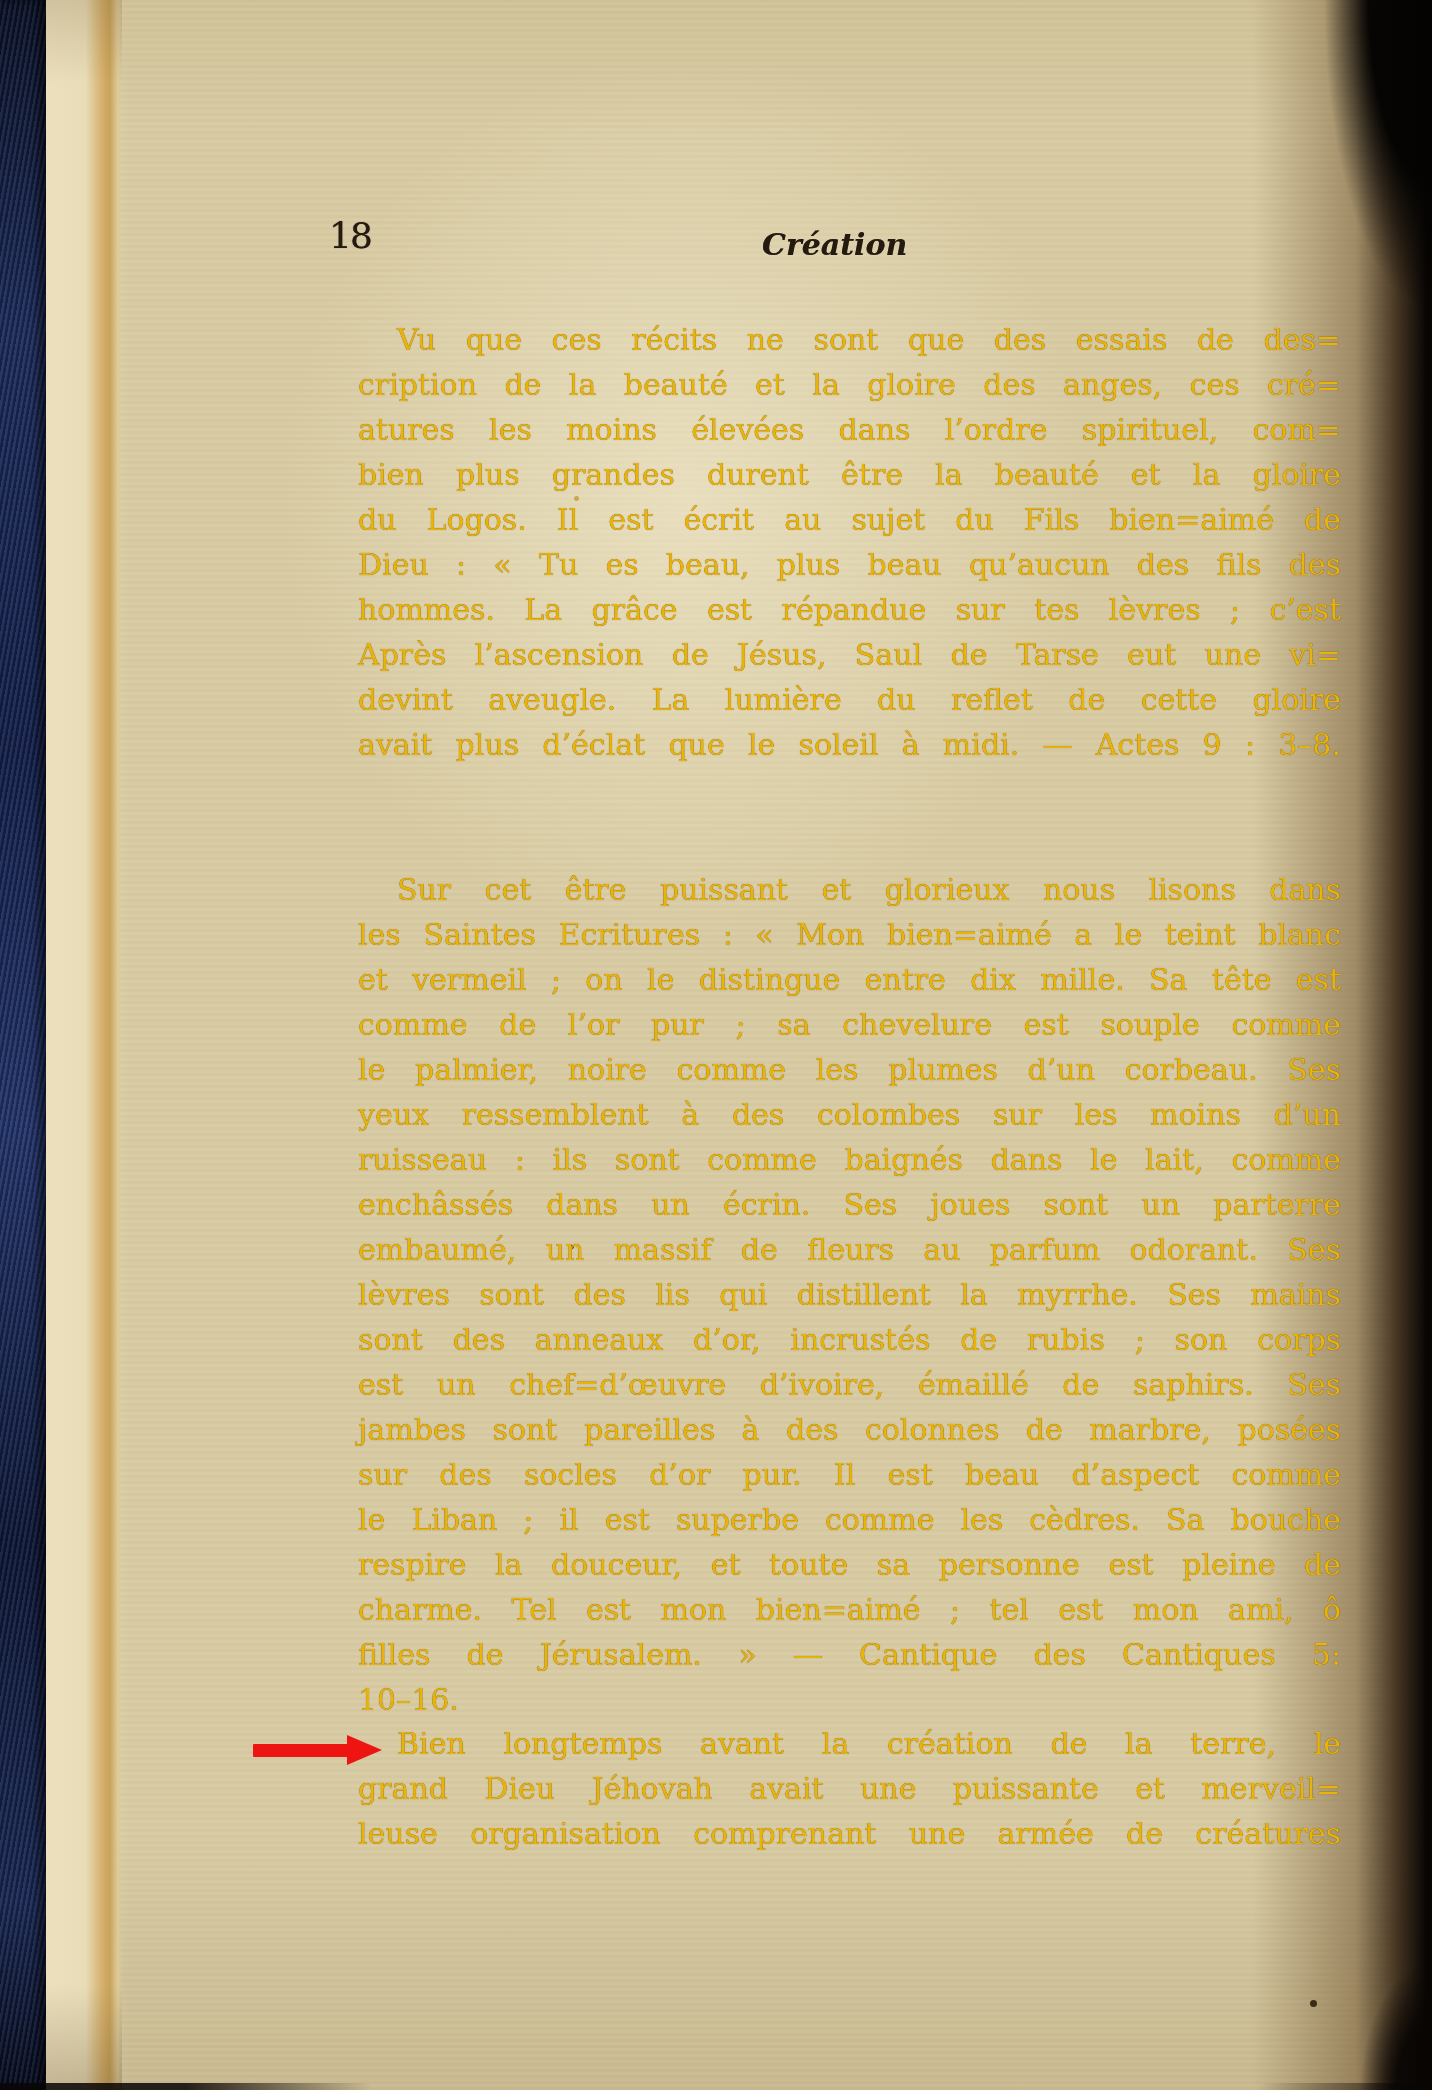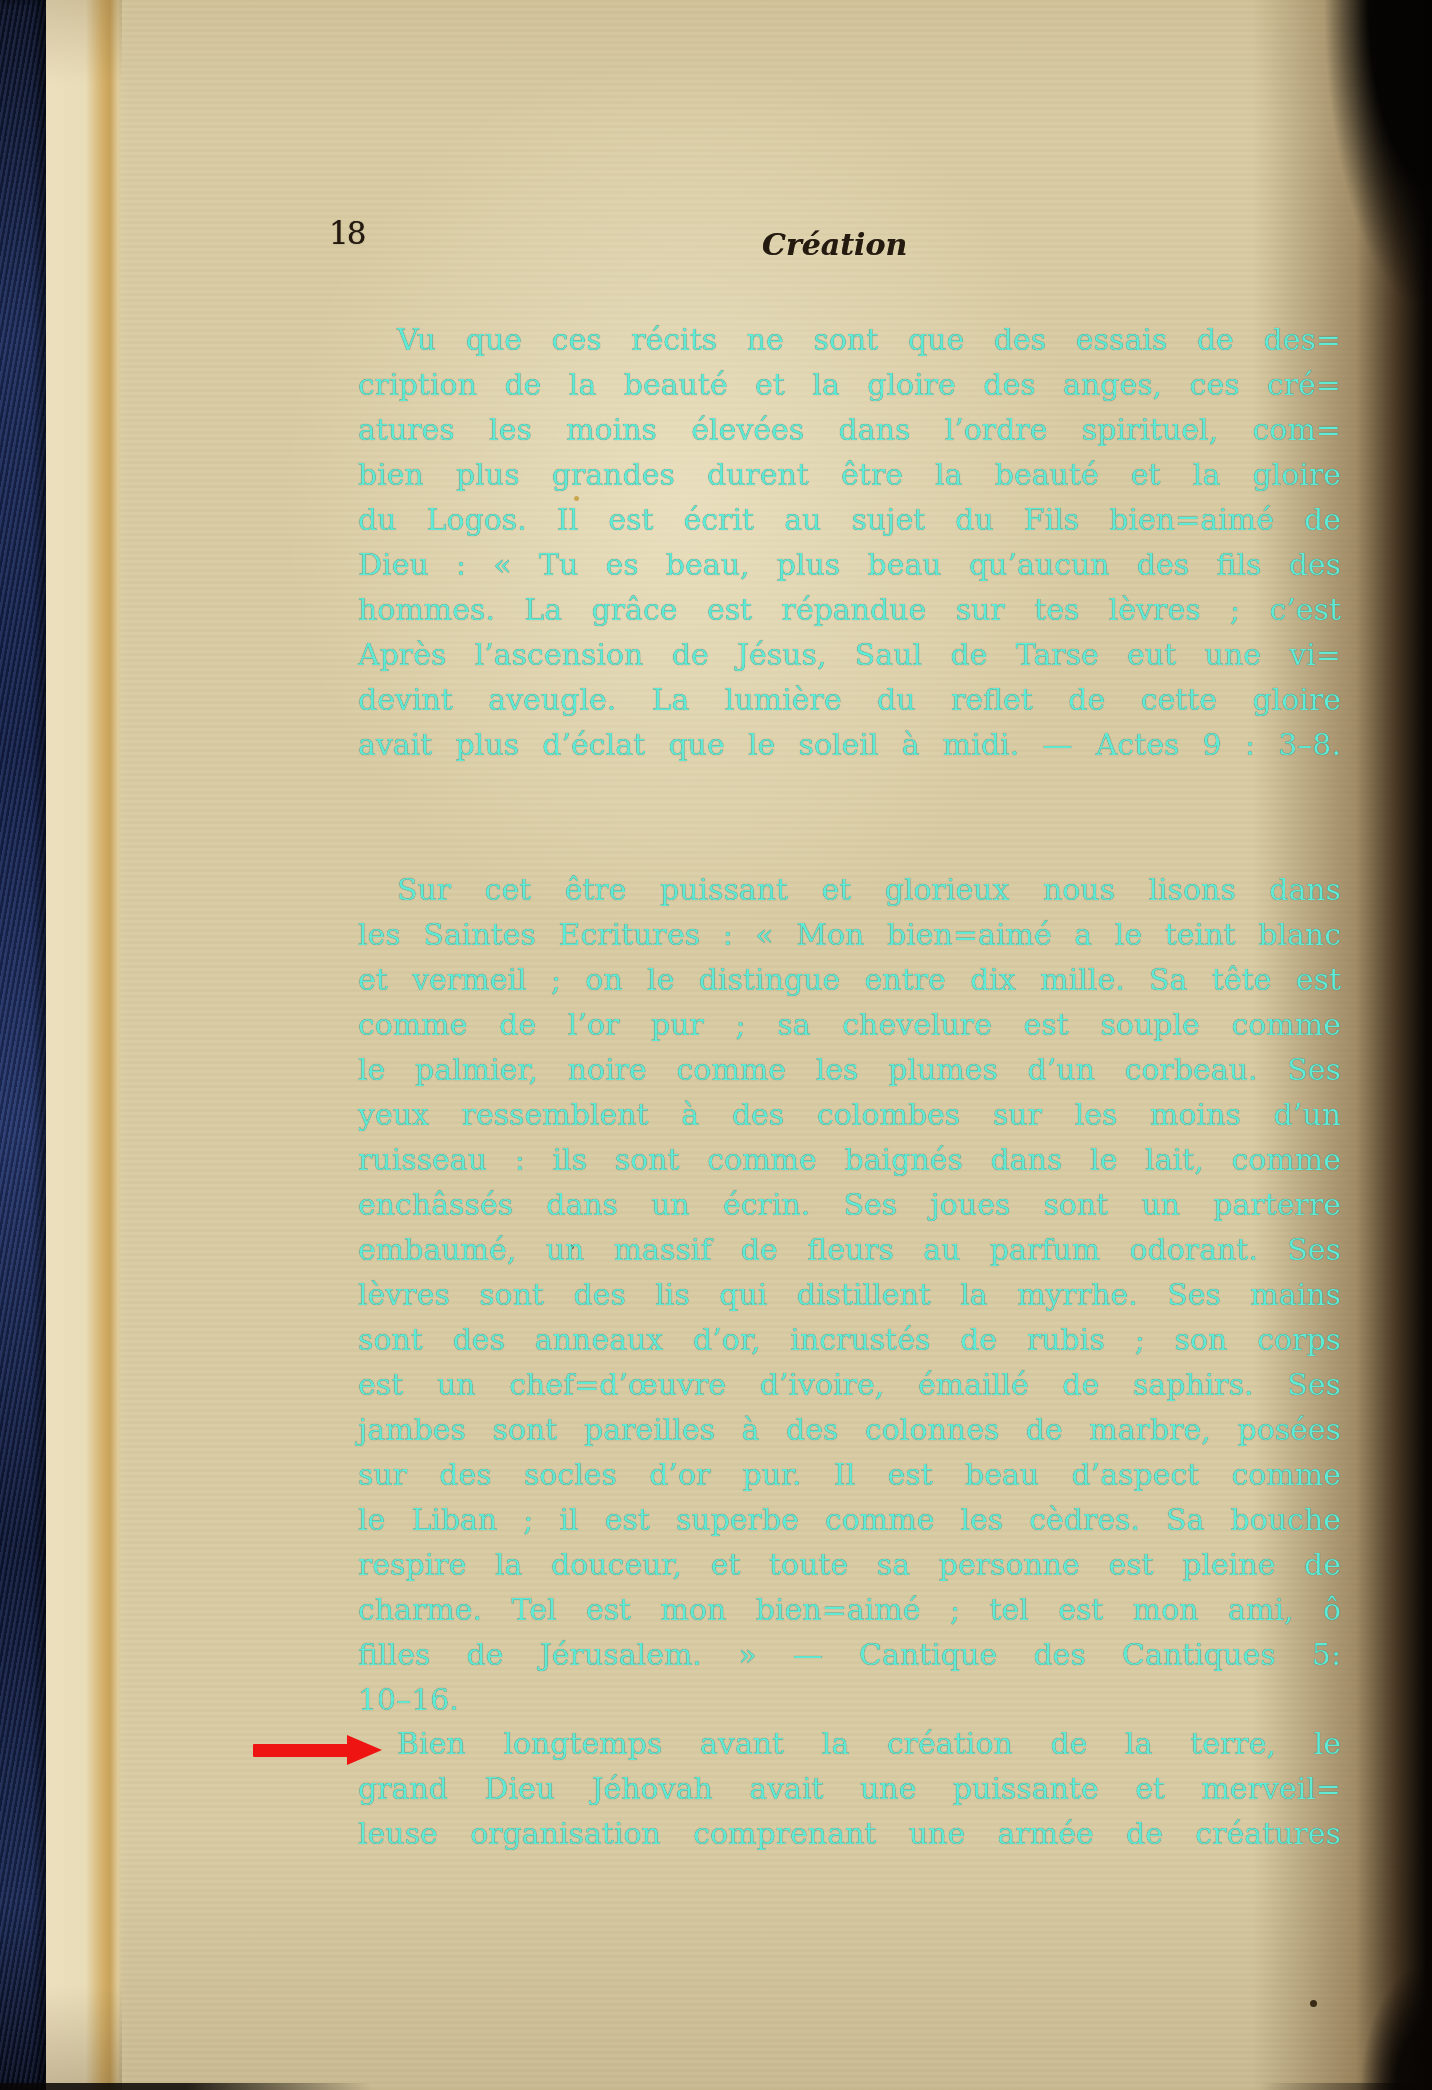--- a/index.html
+++ b/index.html
@@ -29,27 +29,27 @@
       radial-gradient(ellipse 95px 170px at 100% 100%, rgba(8,5,3,0.92) 38%, rgba(8,5,3,0) 75%),
       linear-gradient(90deg, rgba(0,0,0,0) 0% 87%, rgba(104,76,40,0.50) 94.5%, rgba(48,32,16,0.88) 97.5%, #080503 99.6%),
       linear-gradient(90deg, rgba(250,243,214,0.5) 0%, rgba(250,243,214,0) 6%),
       radial-gradient(ellipse 560px 620px at 46% 24%, rgba(247,239,212,0.55), rgba(247,239,212,0) 72%),
       repeating-linear-gradient(0deg, rgba(120,100,60,0.030) 0 3px, rgba(255,255,240,0.030) 3px 6px),
       linear-gradient(180deg, rgba(140,110,55,0.10) 0%, rgba(140,110,55,0) 6% 88%, rgba(118,93,48,0.16) 100%);}
 
   .speck{position:absolute;border-radius:50%;}
 
   
-  .pagenum{position:absolute;left:329px;top:218px;font-size:31px;line-height:1;
+  .pagenum{position:absolute;left:329px;top:218px;font-size:36px;line-height:1;
     letter-spacing:-2px;color:#241a10;text-shadow:0 0 0.8px rgba(36,26,16,0.85);}
   .runhead{position:absolute;left:762px;top:228px;font-size:30px;line-height:1.1;
     font-style:italic;font-weight:bold;color:#241a10;text-shadow:0 0 0.5px rgba(36,26,16,0.6);}
 
   .para{position:absolute;left:358px;width:983px;font-size:30px;line-height:45px;
-    color:#5eead4;word-spacing:1.5px;text-shadow:0 0 0.7px rgba(36,26,16,0.8);}
+    color:#eab308;word-spacing:1.5px;text-shadow:0 0 0.7px rgba(36,26,16,0.8);}
   .p1{top:317px;} .p2{top:867px;} .p3{top:1721px;}
   .line{height:45px;text-align:justify;text-align-last:justify;white-space:nowrap;}
   .line.ind{text-indent:39px;}
   .line.nolast{text-align-last:left;}
 
   
   .arrow{position:absolute;left:253px;top:1735px;width:130px;height:30px;}
   .arrow-shaft{position:absolute;left:0;top:9px;width:96px;height:13px;background:#ee1412;border-radius:1px;}
   .arrow-head{position:absolute;left:94px;top:0;width:0;height:0;
     border-top:15px solid transparent;border-bottom:15px solid transparent;border-left:35px solid #ee1412;}

